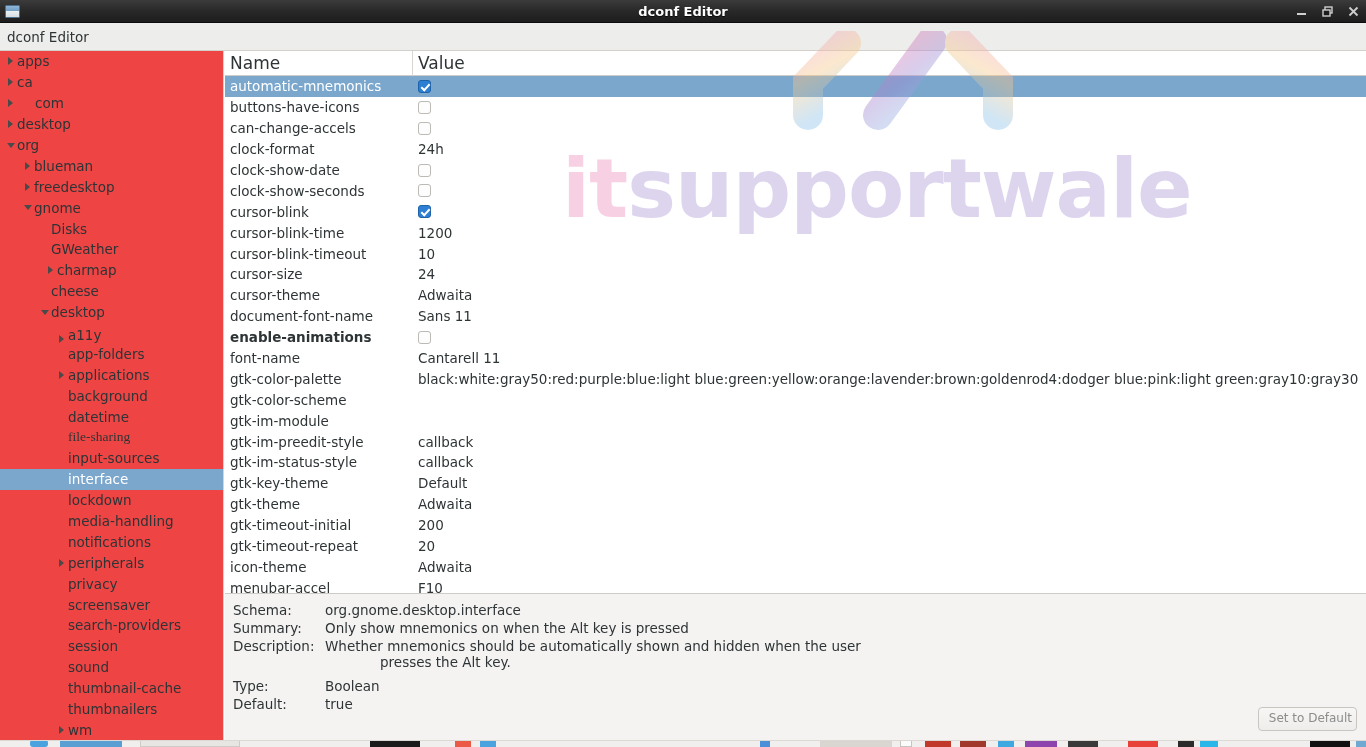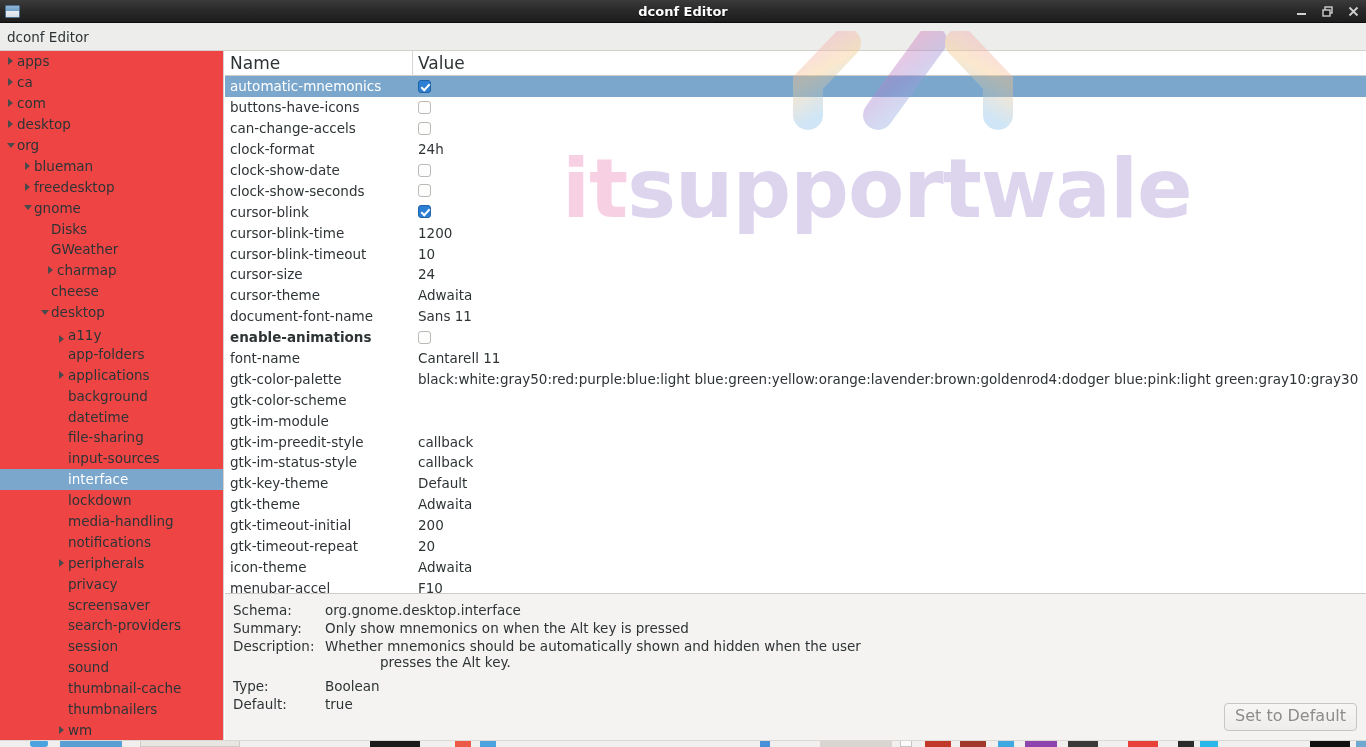--- a/index.html
+++ b/index.html
@@ -216,22 +216,22 @@
   .drow { display: flex; margin-bottom: 2px; }
   .dlabel { width: 92px; flex: 0 0 92px; color: #2e3436; }
   .dvalue { flex: 1 1 auto; }
   .dvalue.indent2 { padding-left: 55px; }
   .drow.tight { margin-bottom: 0; }
   .spacer6 { height: 6px; }
 
   .btn-default {
     position: absolute;
     right: 9px; bottom: 9px;
-    padding: 4px 10px 5px 10px;
-    font-size: 16px;
+    padding: 4px 4px 5px 10px;
+    font-size: 12px;
     color: #8c8c8c;
     background: linear-gradient(to bottom, #f7f6f5, #eeedeb);
     border: 1px solid #c9c5c0;
     border-radius: 4px;
     line-height: 1.05;
   }
 
   
   .taskbar {
     position: absolute; left: 0; bottom: 0;
@@ -281,30 +281,30 @@
           <span class="arrow-right"></span>
         </span>
         <span>apps</span>
       </div>
       <div class="tree-row" style="padding-left: 4px;">
         <span class="tw">
           <span class="arrow-right"></span>
         </span>
         <span>ca</span>
       </div>
+      <div class="tree-row" style="padding-left: 4px; gap: 18px;">
+        <span class="tw">
+          <span class="arrow-right"></span>
+        </span>
+        <span>com</span>
+      </div>
       <div class="tree-row" style="padding-left: 4px;">
         <span class="tw">
           <span class="arrow-right"></span>
         </span>
-        <span>com</span>
-      </div>
-      <div class="tree-row" style="padding-left: 4px;">
-        <span class="tw">
-          <span class="arrow-right"></span>
-        </span>
         <span>desktop</span>
       </div>
       <div class="tree-row" style="padding-left: 4px; align-items: center;">
         <span class="tw">
           <span class="arrow-down"></span>
         </span>
         <span>org</span>
       </div>
       <div class="tree-row" style="padding-left: 21px;">
         <span class="tw">
@@ -365,21 +365,21 @@
         <span>applications</span>
       </div>
       <div class="tree-row" style="padding-left: 55px;">
         <span class="tw"></span>
         <span>background</span>
       </div>
       <div class="tree-row" style="padding-left: 55px;">
         <span class="tw"></span>
         <span>datetime</span>
       </div>
-      <div class="tree-row" style="padding-left: 55px;">
+      <div class="tree-row" style="padding-left: 55px; font-family: Liberation Serif, serif;">
         <span class="tw"></span>
         <span>file-sharing</span>
       </div>
       <div class="tree-row" style="padding-left: 55px;">
         <span class="tw"></span>
         <span>input-sources</span>
       </div>
       <div class="tree-row selected" style="padding-left: 55px;">
         <span class="tw"></span>
         <span>interface</span>

